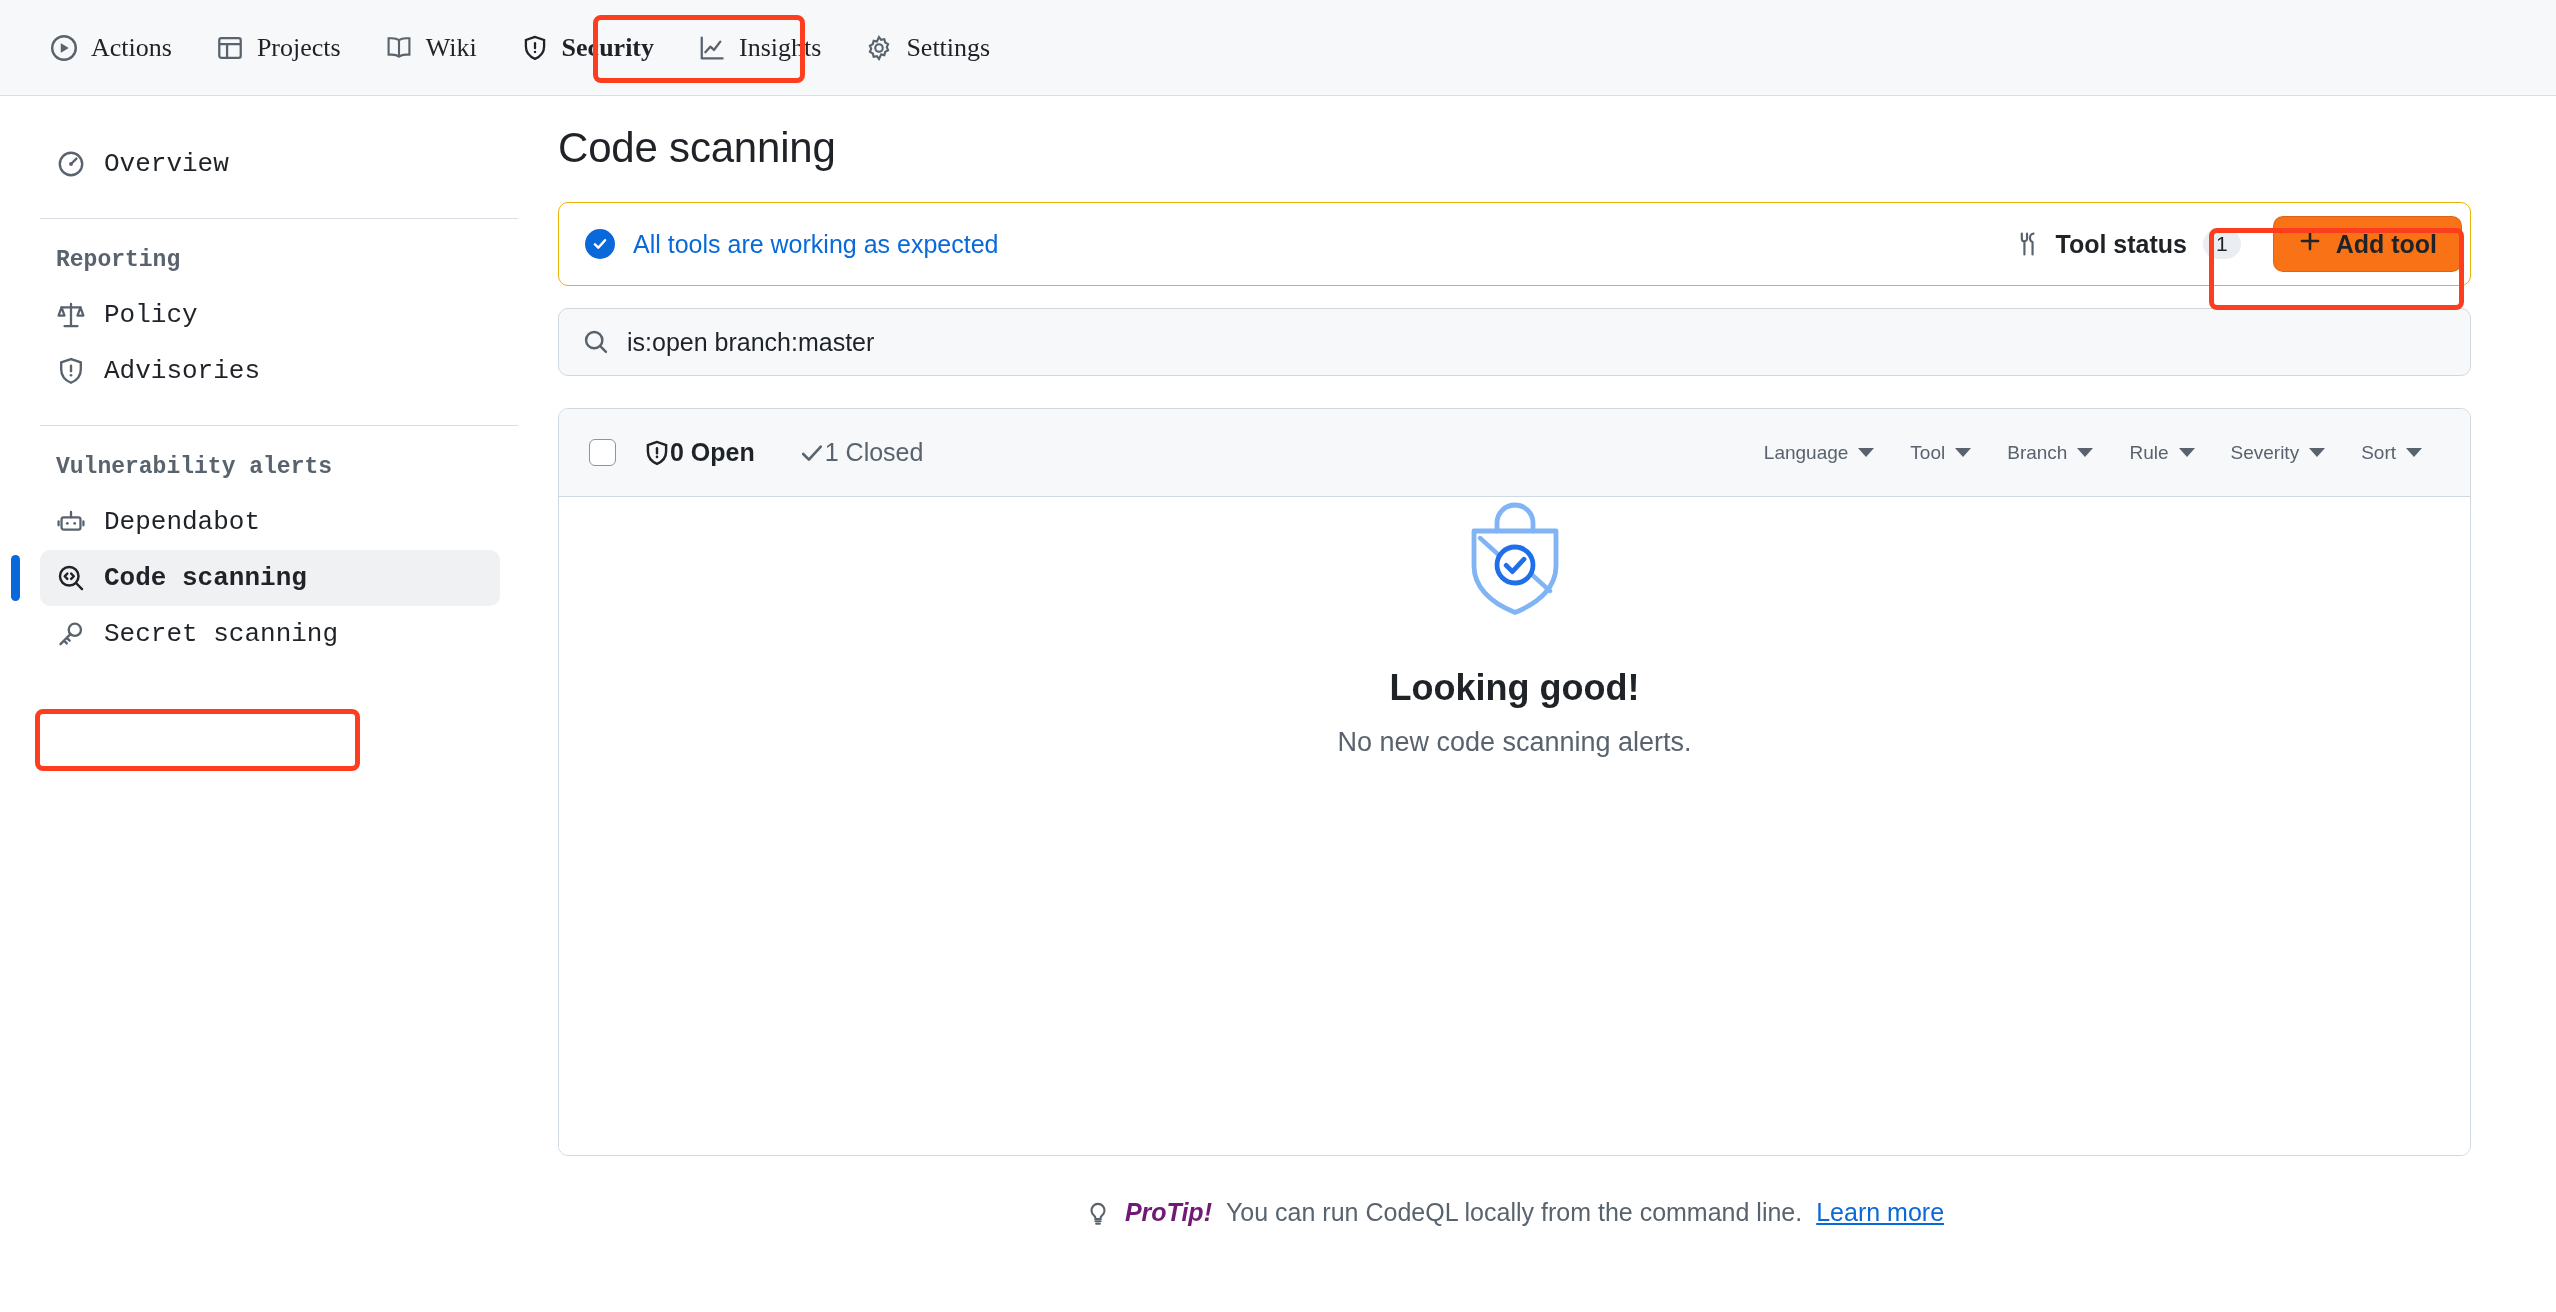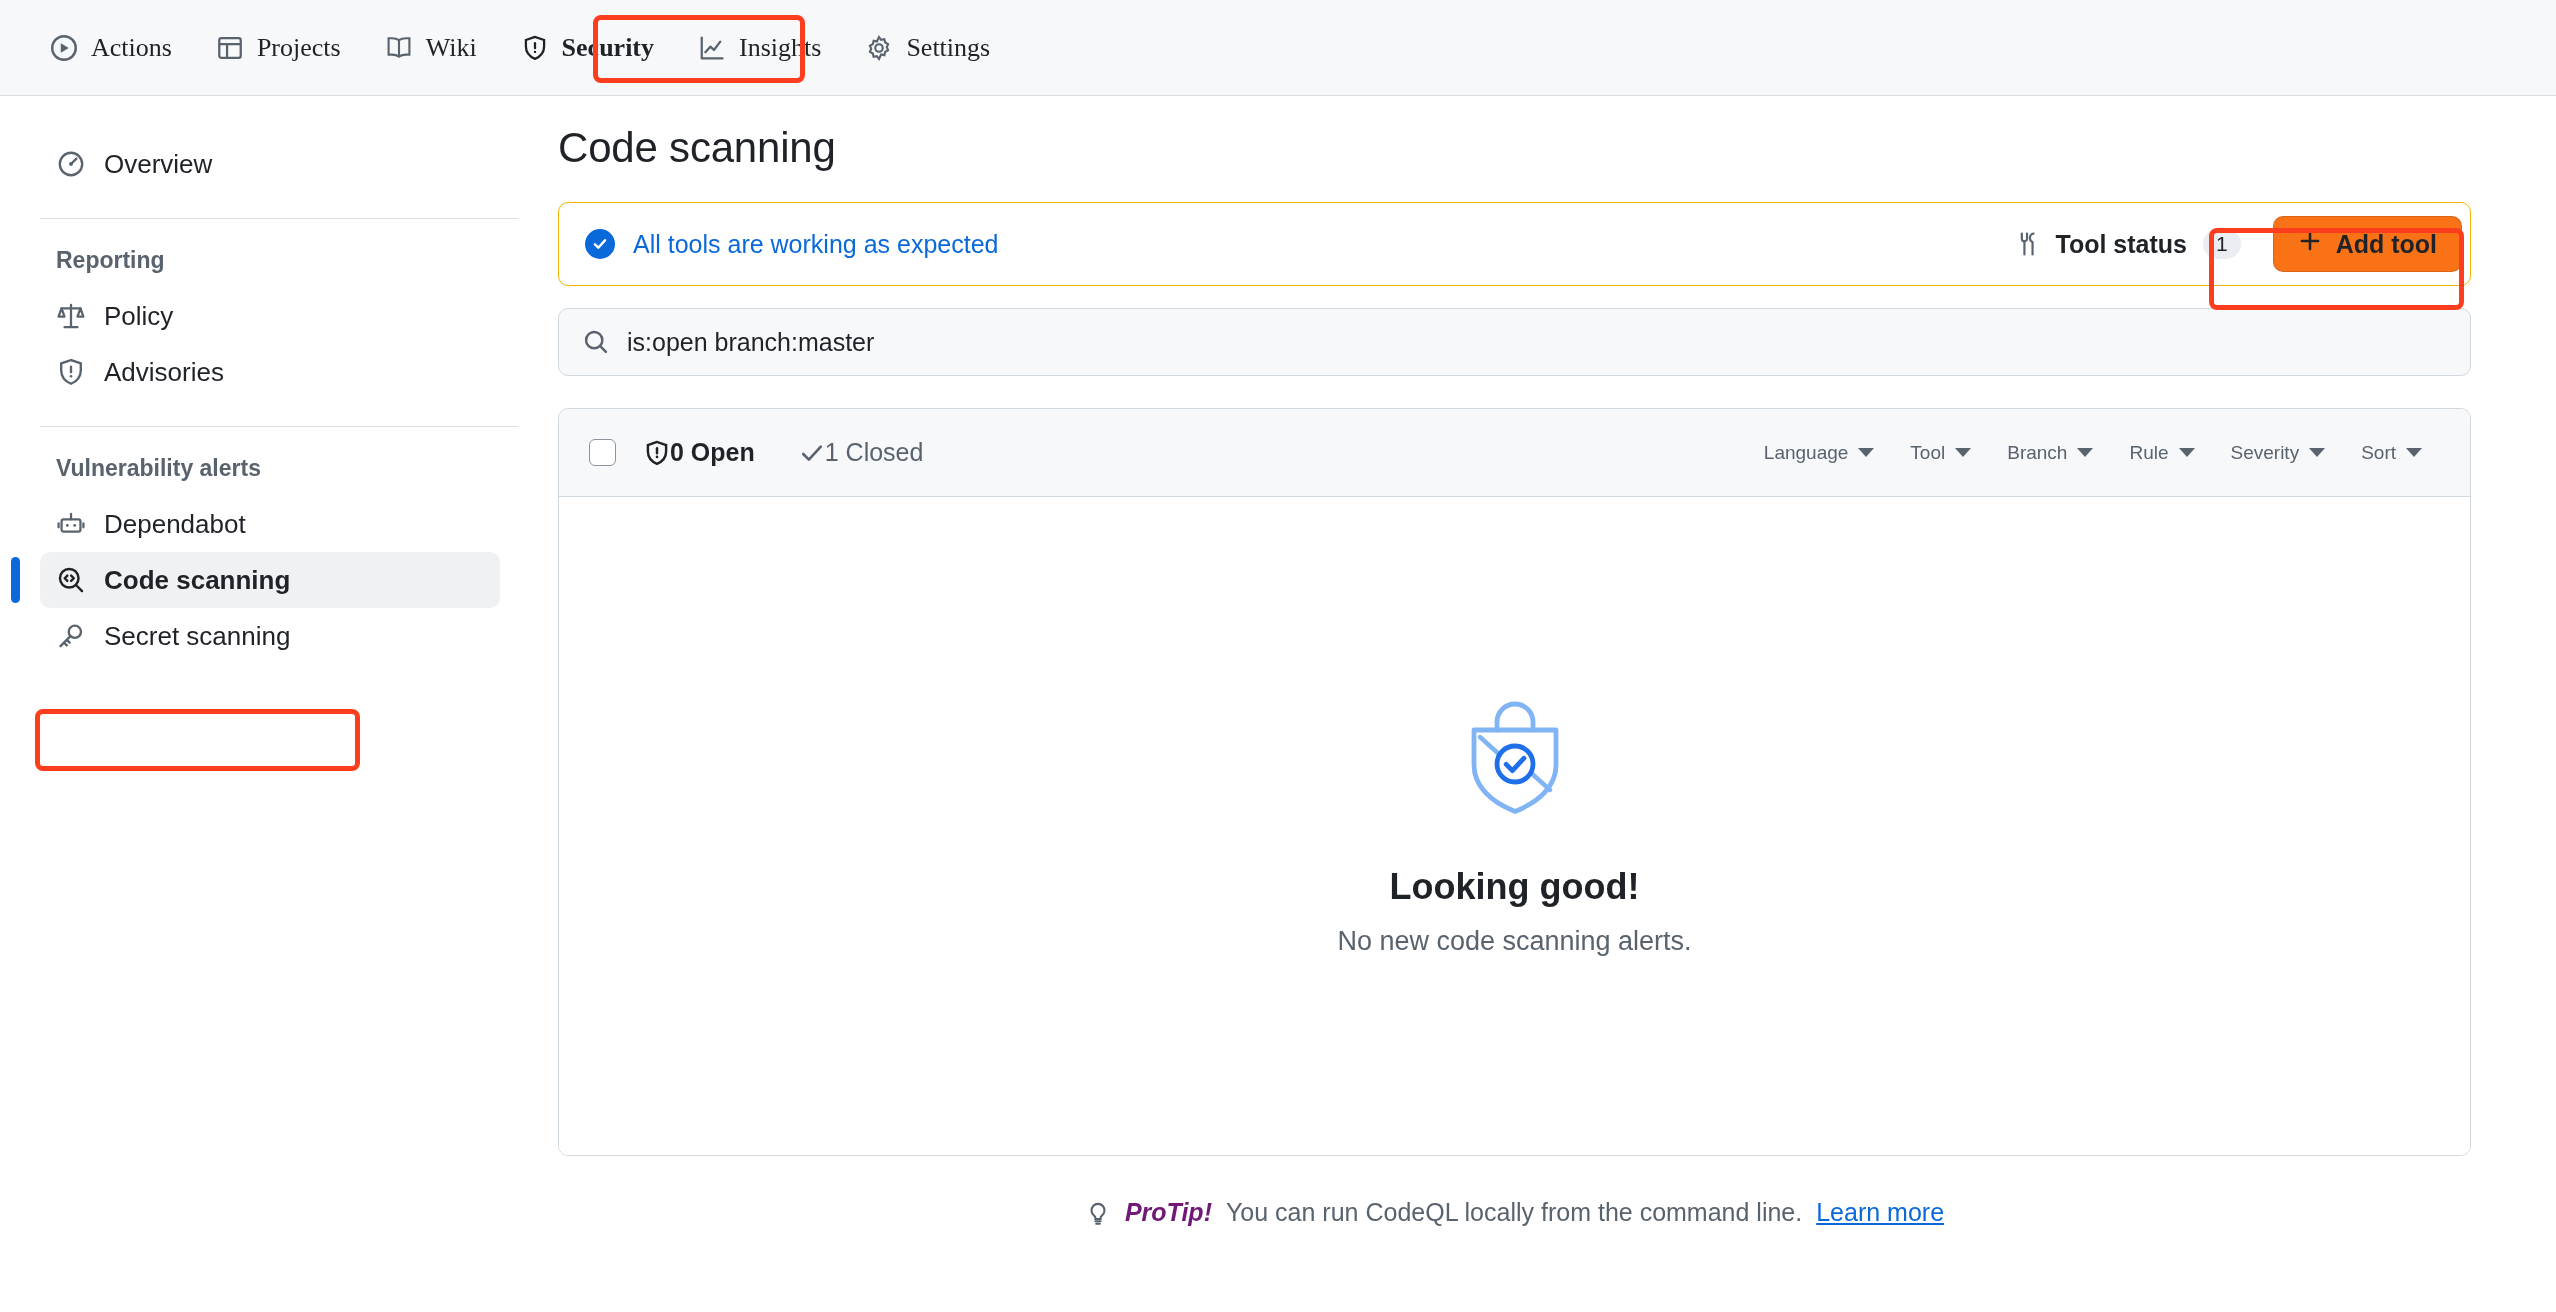--- a/index.html
+++ b/index.html
@@ -53,20 +53,21 @@
 
   
   .page { display: flex; height: calc(1312px - 96px); }
 
   
   .sidebar {
     width: 558px;
     flex: 0 0 558px;
     padding: 40px 0 0 0;
     position: relative;
+    font-family: Liberation Mono, monospace;
   }
   .side-block { padding: 0 58px 0 40px; }
   .side-item {
     display: flex;
     align-items: center;
     gap: 18px;
     height: 56px;
     padding: 0 16px;
     border-radius: 10px;
     font-size: 26px;
@@ -179,21 +180,21 @@
     width: 0; height: 0;
     border-left: 8px solid transparent;
     border-right: 8px solid transparent;
     border-top: 9px solid #59636e;
   }
 
   
   .empty {
     height: 658px;
     display: flex; flex-direction: column;
-    align-items: center; justify-content: center;
+    align-items: center; 
     gap: 0;
     background: #fff;
   }
   .empty-icon { margin-bottom: 48px; }
   .empty-title { font-size: 36px; font-weight: bold; color: #1f2328; margin-bottom: 18px; }
   .empty-sub { font-size: 27px; color: #59636e; }
 
   
   .protip {
     display: flex; align-items: center; justify-content: center;

